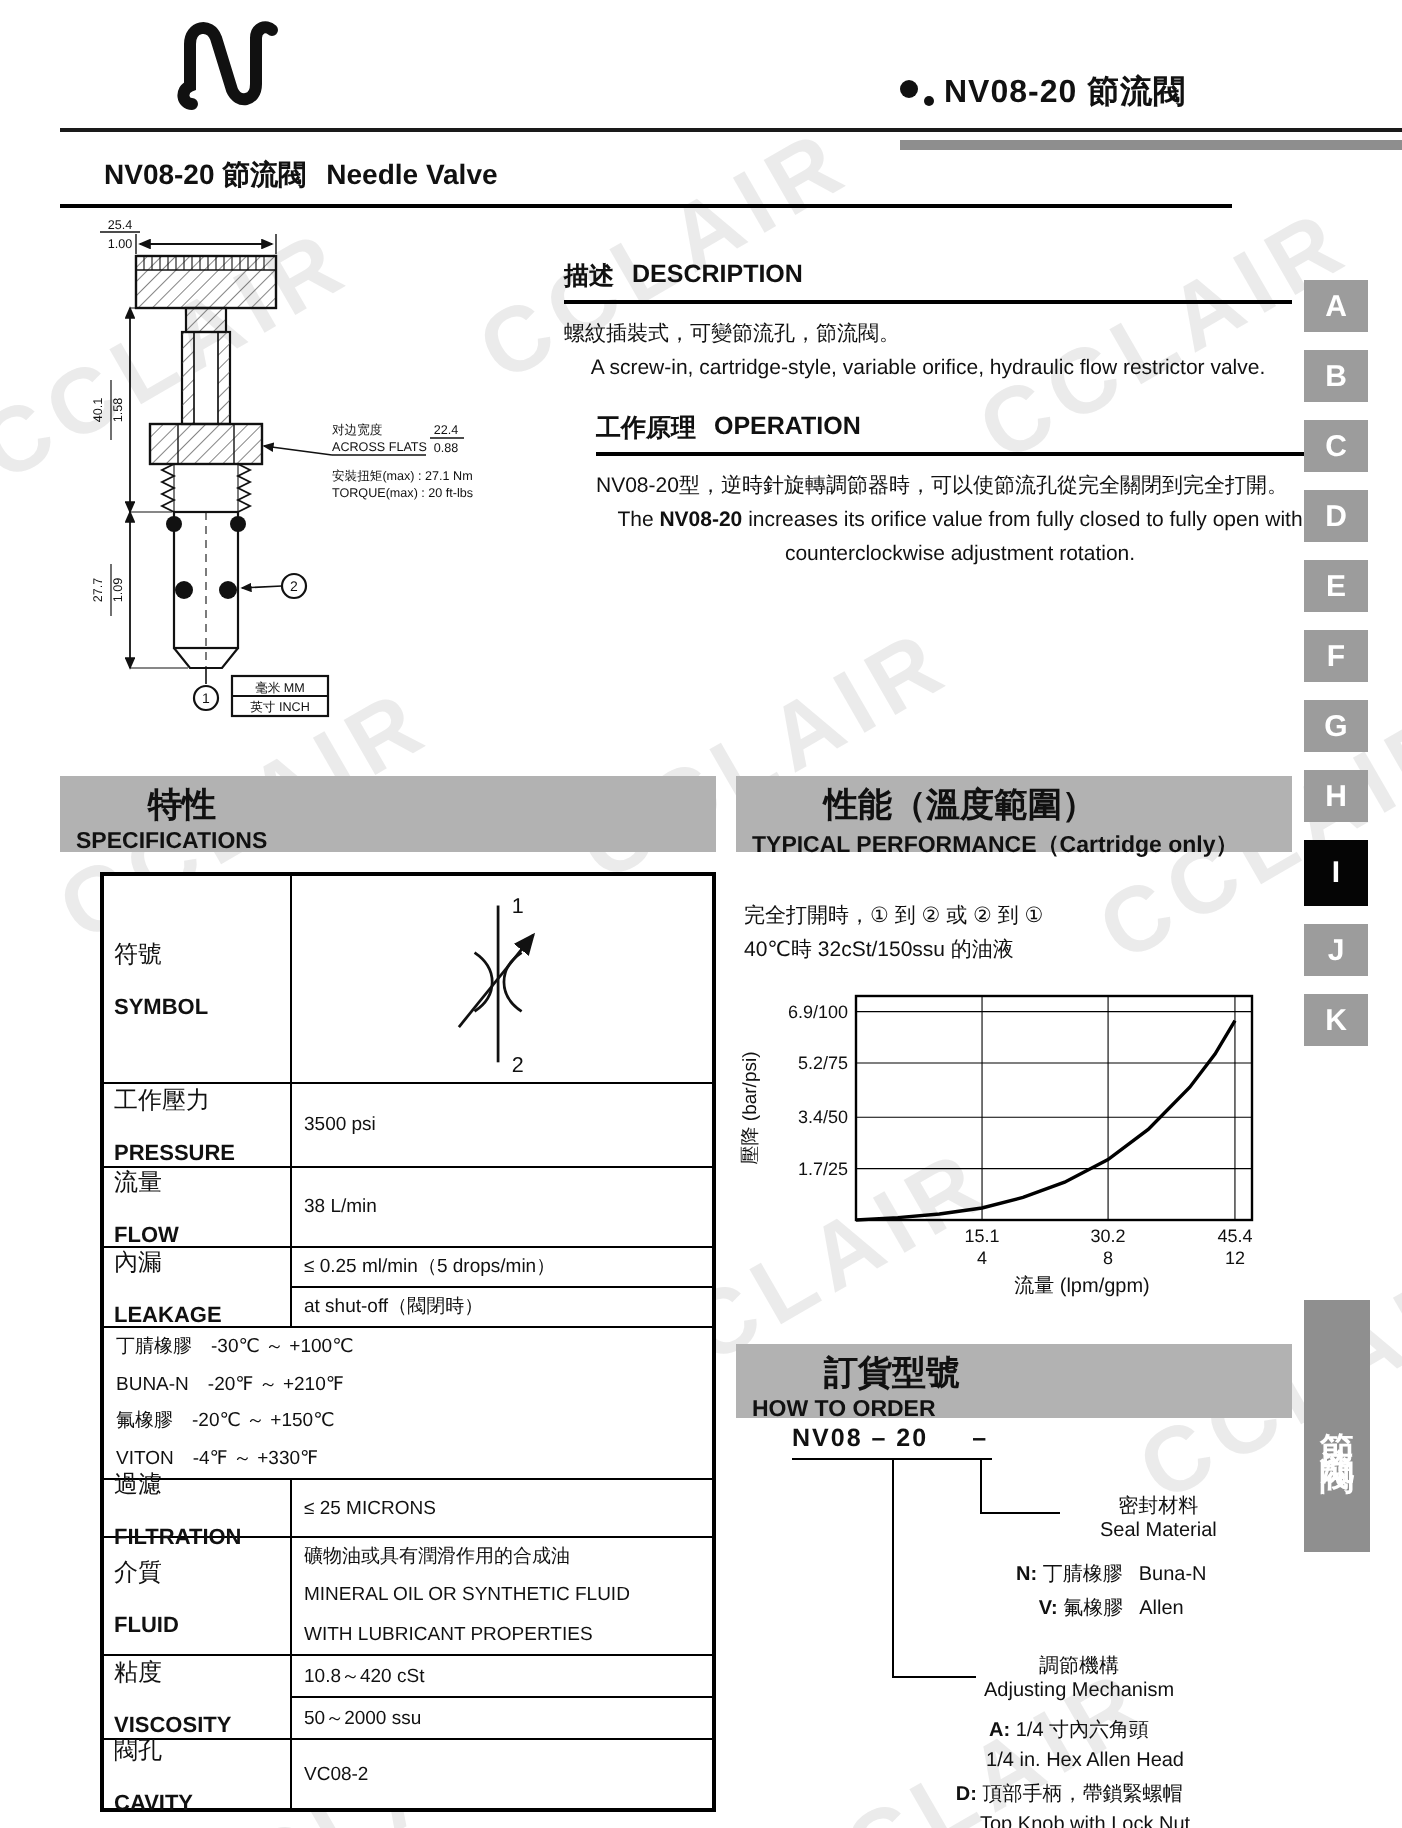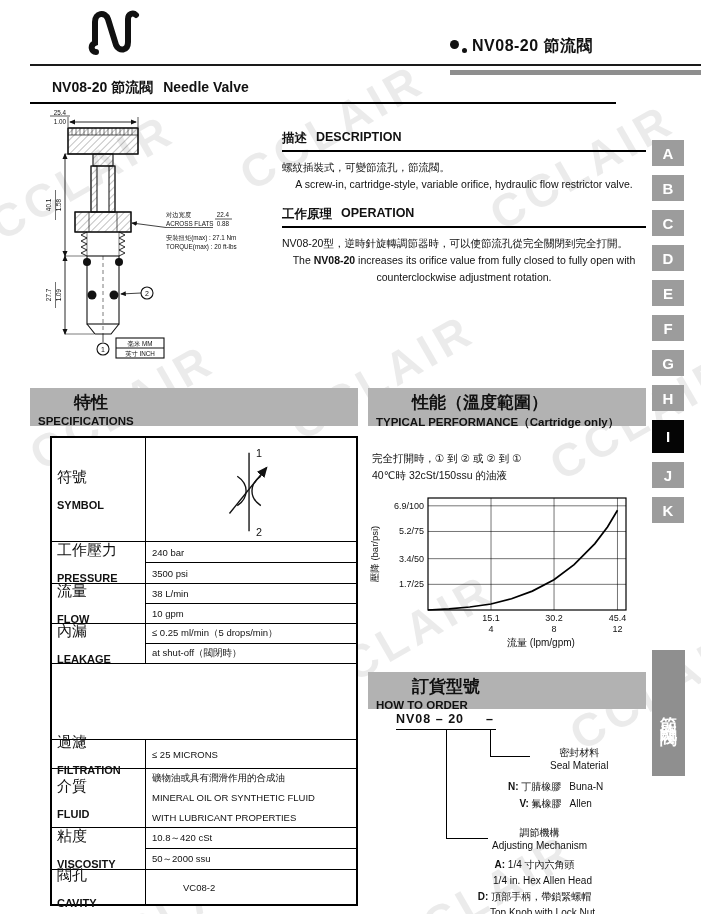--- a/index.html
+++ b/index.html
@@ -52,24 +52,24 @@
   .bar { position:absolute; background:#b2b2b2; padding:3px 8px; }
   .bar .zh { font-size:17px; font-weight:bold;margin-left:36px; }
   .bar .en { font-size:11.5px; font-weight:bold; margin-top:1px; }
   .spec-bar { left:30px; top:388px; width:328px; height:38px; }
   .perf-bar { left:368px; top:388px; width:278px; height:38px; }
   .order-bar { left:368px; top:672px; width:278px; height:37px; }
 
   
   .spec { position:absolute; left:50px; top:436px; width:308px; border:2px solid #000; background:#fff; }
   .srow { display:flex; border-bottom:1px solid #000; }
-  .srow:last-child { border-bottom:none;gap:31px; }
+  .srow:last-child { border-bottom:none; }
   .slabel { width:94px; min-width:94px; border-right:1px solid #000; padding:3px 5px;
             display:flex; flex-direction:column; justify-content:center; }
-  .slabel .zh { font-size:15px; }
+  .slabel .zh { font-size:12px; }
   .slabel .en { font-size:11px; font-weight:bold; margin-top:12px; }
   .svals { flex:1; display:flex; flex-direction:column; }
   .vline { flex:1; display:flex; align-items:center; padding:1px 6px; font-size:9.5px; }
   .divided .vline + .vline { border-top:1px solid #000; }
   .symcell { flex:1; display:flex; align-items:center; justify-content:center; }
 
   
   .perf-notes { position:absolute; left:372px; top:450px; width:264px; text-align:left;
                 font-size:10.5px; line-height:1.6; }
   .perf-chart { position:absolute; left:364px; top:486px; }
@@ -241,21 +241,21 @@
 
   <div class="sec" style="left:282px; top:130px;">
     <div class="sec-h">
       <span>描述</span>
       <span>DESCRIPTION</span>
     </div>
     <p>螺紋插裝式，可變節流孔，節流閥。</p>
     <p class="tight">A screw-in, cartridge-style, variable orifice, hydraulic flow restrictor valve.</p>
   </div>
 
-  <div class="sec" style="left:282px; top:206px;">
+  <div class="sec" style="left:298px; top:206px;">
     <div class="sec-h">
       <span>工作原理</span>
       <span>OPERATION</span>
     </div>
     <p>NV08-20型，逆時針旋轉調節器時，可以使節流孔從完全關閉到完全打開。</p>
     <p class="tight"><span>The</span>
       <b>NV08-20</b>
       <span>increases its orifice value from fully closed to fully open with</span><br>
       <span>counterclockwise adjustment rotation.</span></p>
   </div>
@@ -309,45 +309,49 @@
           </g>
         </svg>
       </div>
     </div>
     <div class="srow divided" style="height:42px">
       <div class="slabel">
         <div class="zh">工作壓力</div>
         <div class="en">PRESSURE</div>
       </div>
       <div class="svals">
-        <div class="vline">240 bar</div>
         <div class="vline">3500 psi</div>
       </div>
     </div>
     <div class="srow divided" style="height:40px">
       <div class="slabel">
         <div class="zh">流量</div>
         <div class="en">FLOW</div>
       </div>
       <div class="svals">
         <div class="vline">38 L/min</div>
-        <div class="vline">10 gpm</div>
       </div>
     </div>
     <div class="srow divided" style="height:40px">
       <div class="slabel">
         <div class="zh">內漏</div>
         <div class="en">LEAKAGE</div>
       </div>
       <div class="svals">
         <div class="vline">≤ 0.25 ml/min（5 drops/min）</div>
         <div class="vline">at shut-off（閥閉時）</div>
       </div>
     </div>
     <div class="srow" style="height:76px">
+      <div class="svals">
+        <div class="vline">丁腈橡膠　-30℃ ～ +100℃</div>
+        <div class="vline">BUNA-N　-20℉ ～ +210℉</div>
+        <div class="vline">氟橡膠　-20℃ ～ +150℃</div>
+        <div class="vline">VITON　-4℉ ～ +330℉</div>
+      </div>
     </div>
     <div class="srow" style="height:29px">
       <div class="slabel">
         <div class="zh">過濾</div>
         <div class="en">FILTRATION</div>
       </div>
       <div class="svals">
         <div class="vline">≤ 25 MICRONS</div>
       </div>
     </div>

